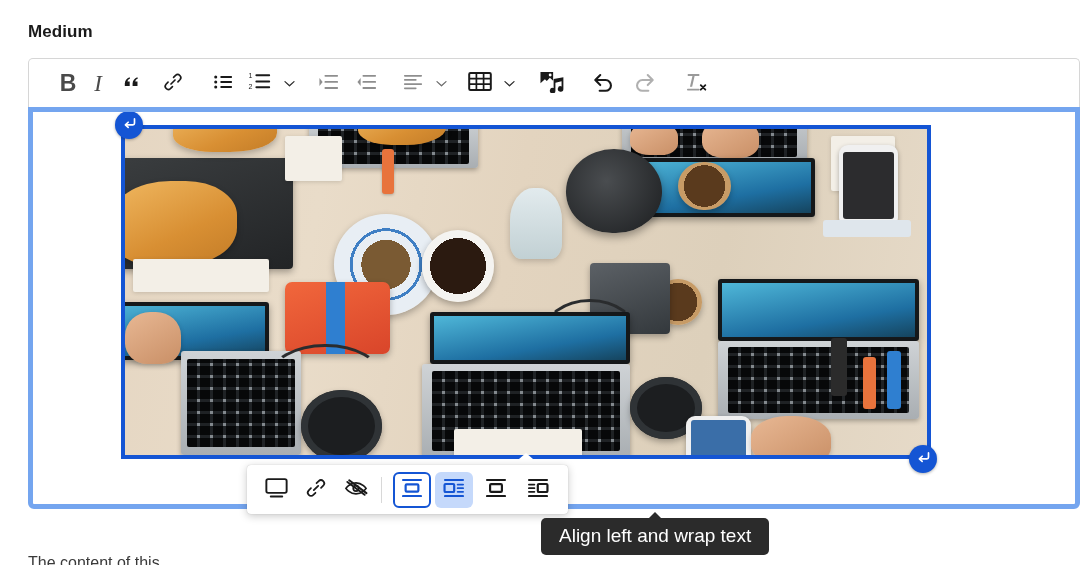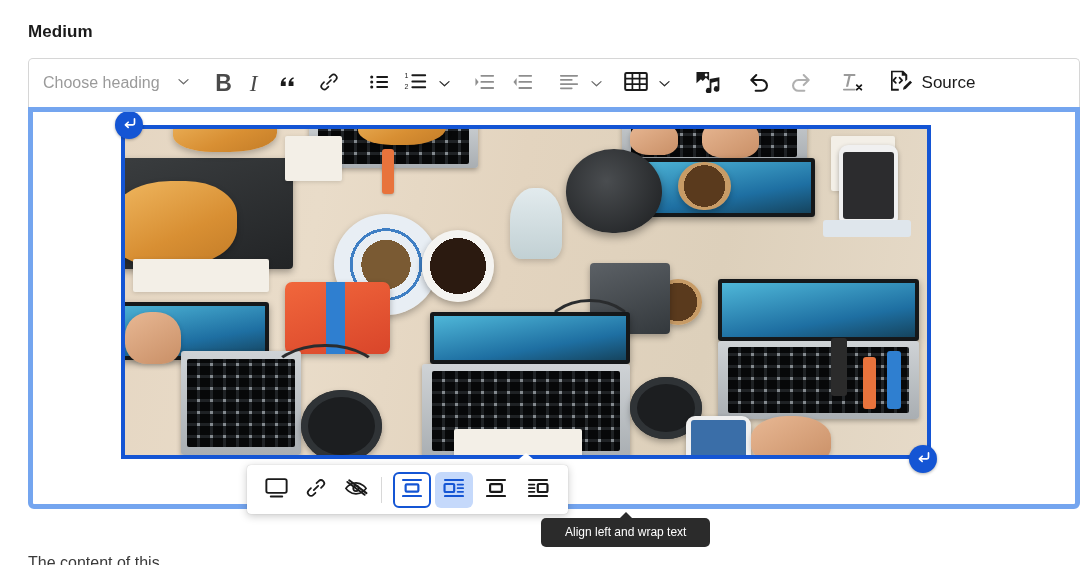--- a/index.html
+++ b/index.html
@@ -172,22 +172,22 @@
     width:38px;height:36px;display:flex;align-items:center;justify-content:center;
     border-radius:6px;cursor:pointer;background:transparent;border:2px solid transparent;
     margin:0 1px;
   }
   .al-btn.focused{ border-color:#1455d4; color:#1455d4; }
   .al-btn.active{ background:#c5d9fb; color:#1455d4; }
 
   
   .tooltip{
     position:absolute; left:541px; top:518px;
-    background:#2b2b2b; color:#fff; font-size:12px;
-    padding:7px 24px 8px; border-radius:5px; z-index:30; white-space:nowrap;
+    background:#2b2b2b; color:#fff; font-size:19px;
+    padding:7px 18px 8px; border-radius:5px; z-index:30; white-space:nowrap;
   }
   .tooltip:after{
     content:""; position:absolute; left:50%; top:-6px; transform:translateX(-50%);
     width:0;height:0;border-left:7px solid transparent;border-right:7px solid transparent;
     border-bottom:7px solid #2b2b2b;
   }
 
   
   .below-text{
     position:absolute; left:28px; top:554px;
@@ -196,28 +196,20 @@
 </style>
 </head>
 <body>
 
 <div class="field-label">Medium</div>
 
 <div class="editor-shell">
 
   <div class="toolbar">
 
-    <div class="tb-heading">
-      <span class="ph">Choose heading</span>
-      <span>
-        <svg width="15" height="15" viewBox="0 0 20 20">
-            <path d="M4 7.5 10 13 16 7.5" fill="none" stroke="#6b6b6b" stroke-width="1.7" stroke-linecap="round" stroke-linejoin="round"></path>
-          </svg>
-      </span>
-    </div>
 
     <div class="tb-gap"></div>
 
     <button class="tb-btn">
       <span class="bold-glyph">B</span>
     </button>
 
     <button class="tb-btn">
       <span class="ital-glyph">I</span>
     </button>
@@ -391,30 +383,20 @@
             <path d="M4 3.2h12.6v2.2h-5.1L8.8 17.2H6.4L9.1 5.4H4z"></path>
             <rect x="3.2" y="19.4" width="13.8" height="1.8" rx=".8"></rect>
           </g>
           <path d="M18.2 15.4l5 5m0-5-5 5" stroke="#1a1a1a" stroke-width="2" stroke-linecap="round" fill="none"></path>
         </svg>
       </span>
     </button>
 
     <div class="tb-gap"></div>
 
-    <div class="tb-source">
-      <span>
-        <svg width="24" height="24" viewBox="0 0 26 26">
-          <path d="M2.2 1.8h13.2l4.4 4.4v5.1l-2.2 2.2V7.2h-3.8V3.4H4v18h6.6v2.2H2.2z" fill="#1a1a1a"></path>
-          <path d="M7.4 9.4 4.6 12.2l2.8 2.8M11.4 9.4l2.8 2.8-2.8 2.8" fill="none" stroke="#1a1a1a" stroke-width="1.9" stroke-linecap="round" stroke-linejoin="round"></path>
-          <path d="M22.9 12.6 25 14.7l-7 7-2.9.8.8-2.9z" fill="#1a1a1a"></path>
-        </svg>
-      </span>
-      <span class="lbl">Source</span>
-    </div>
   </div>
 
   <div class="editable">
 
     <div class="img-widget">
       <div class="img-inner">
         <div class="desk">
 
           <div class="o lap-body" style="left:23%;top:-4%;width:21%;height:16%;">
               <div class="lap-keys"></div>

